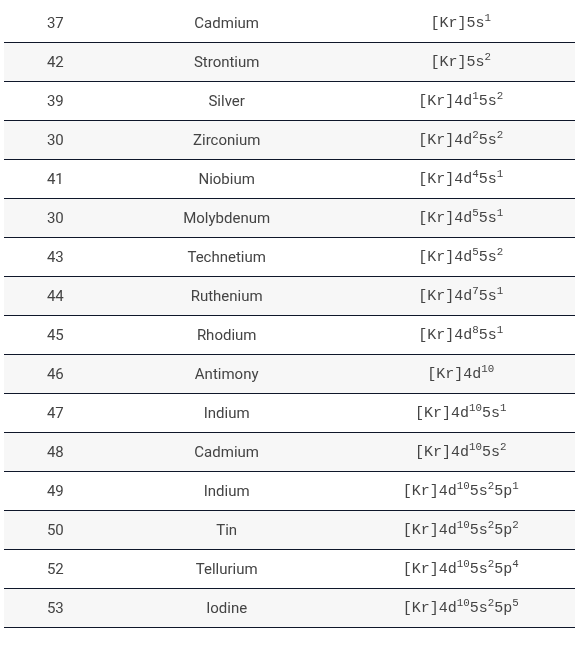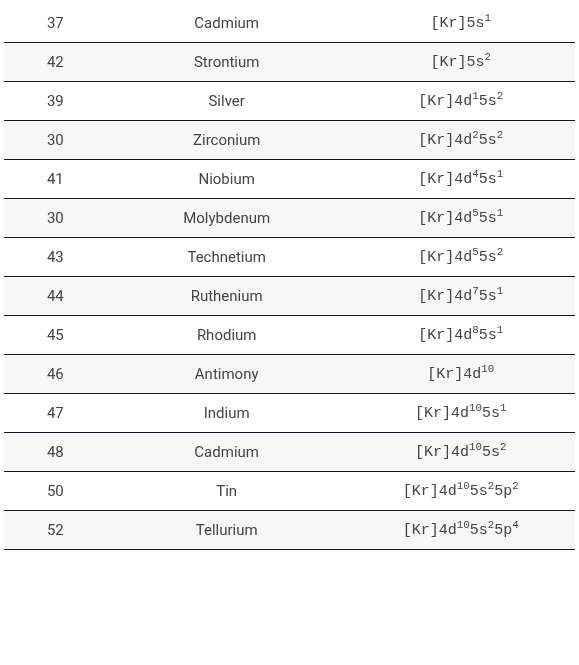--- a/index.html
+++ b/index.html
@@ -110,23 +110,33 @@
       <td class="num">47</td>
       <td class="name">Indium</td>
       <td class="config">[Kr]4d<sup>10</sup>5s<sup>1</sup></td>
     </tr>
     <tr>
       <td class="num">48</td>
       <td class="name">Cadmium</td>
       <td class="config">[Kr]4d<sup>10</sup>5s<sup>2</sup></td>
     </tr>
     <tr>
+      <td class="num">49</td>
+      <td class="name">Indium</td>
+      <td class="config">[Kr]4d<sup>10</sup>5s<sup>2</sup>5p<sup>1</sup></td>
+    </tr>
+    <tr>
       <td class="num">50</td>
       <td class="name">Tin</td>
       <td class="config">[Kr]4d<sup>10</sup>5s<sup>2</sup>5p<sup>2</sup></td>
     </tr>
     <tr>
       <td class="num">52</td>
       <td class="name">Tellurium</td>
       <td class="config">[Kr]4d<sup>10</sup>5s<sup>2</sup>5p<sup>4</sup></td>
     </tr>
+    <tr>
+      <td class="num">53</td>
+      <td class="name">Iodine</td>
+      <td class="config">[Kr]4d<sup>10</sup>5s<sup>2</sup>5p<sup>5</sup></td>
+    </tr>
   </tbody>
 </table>
 
 </body></html>

